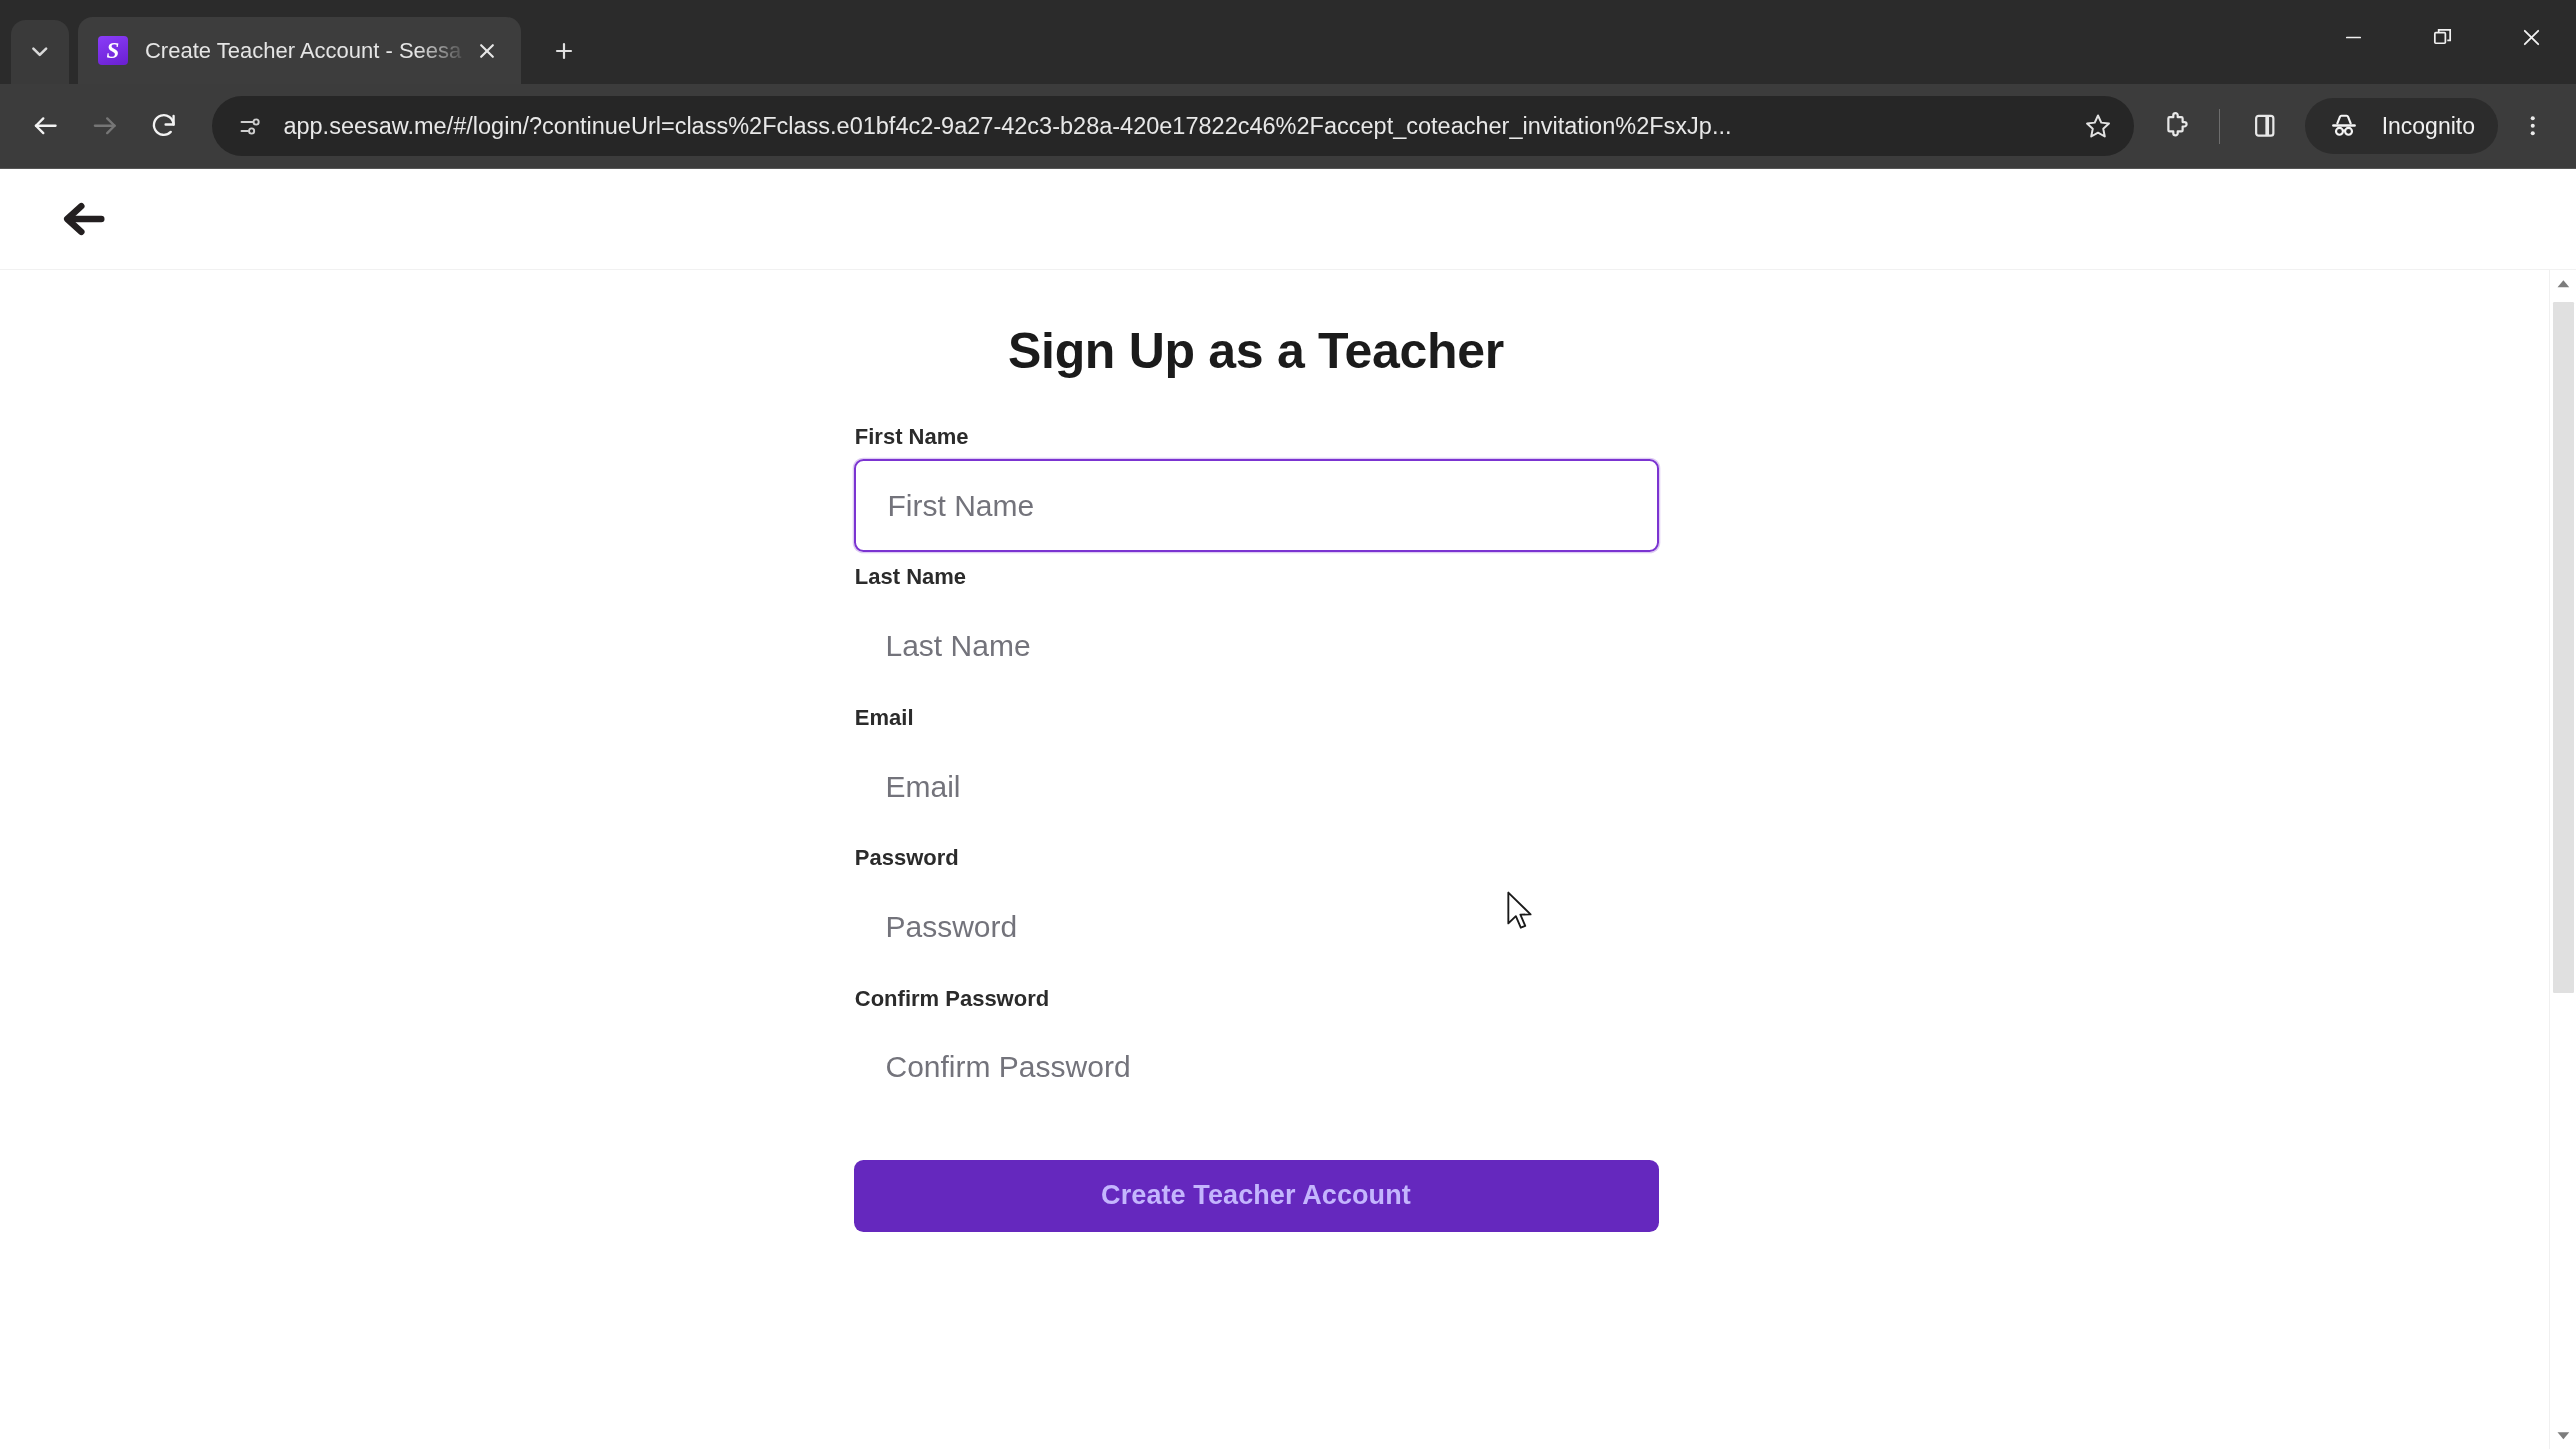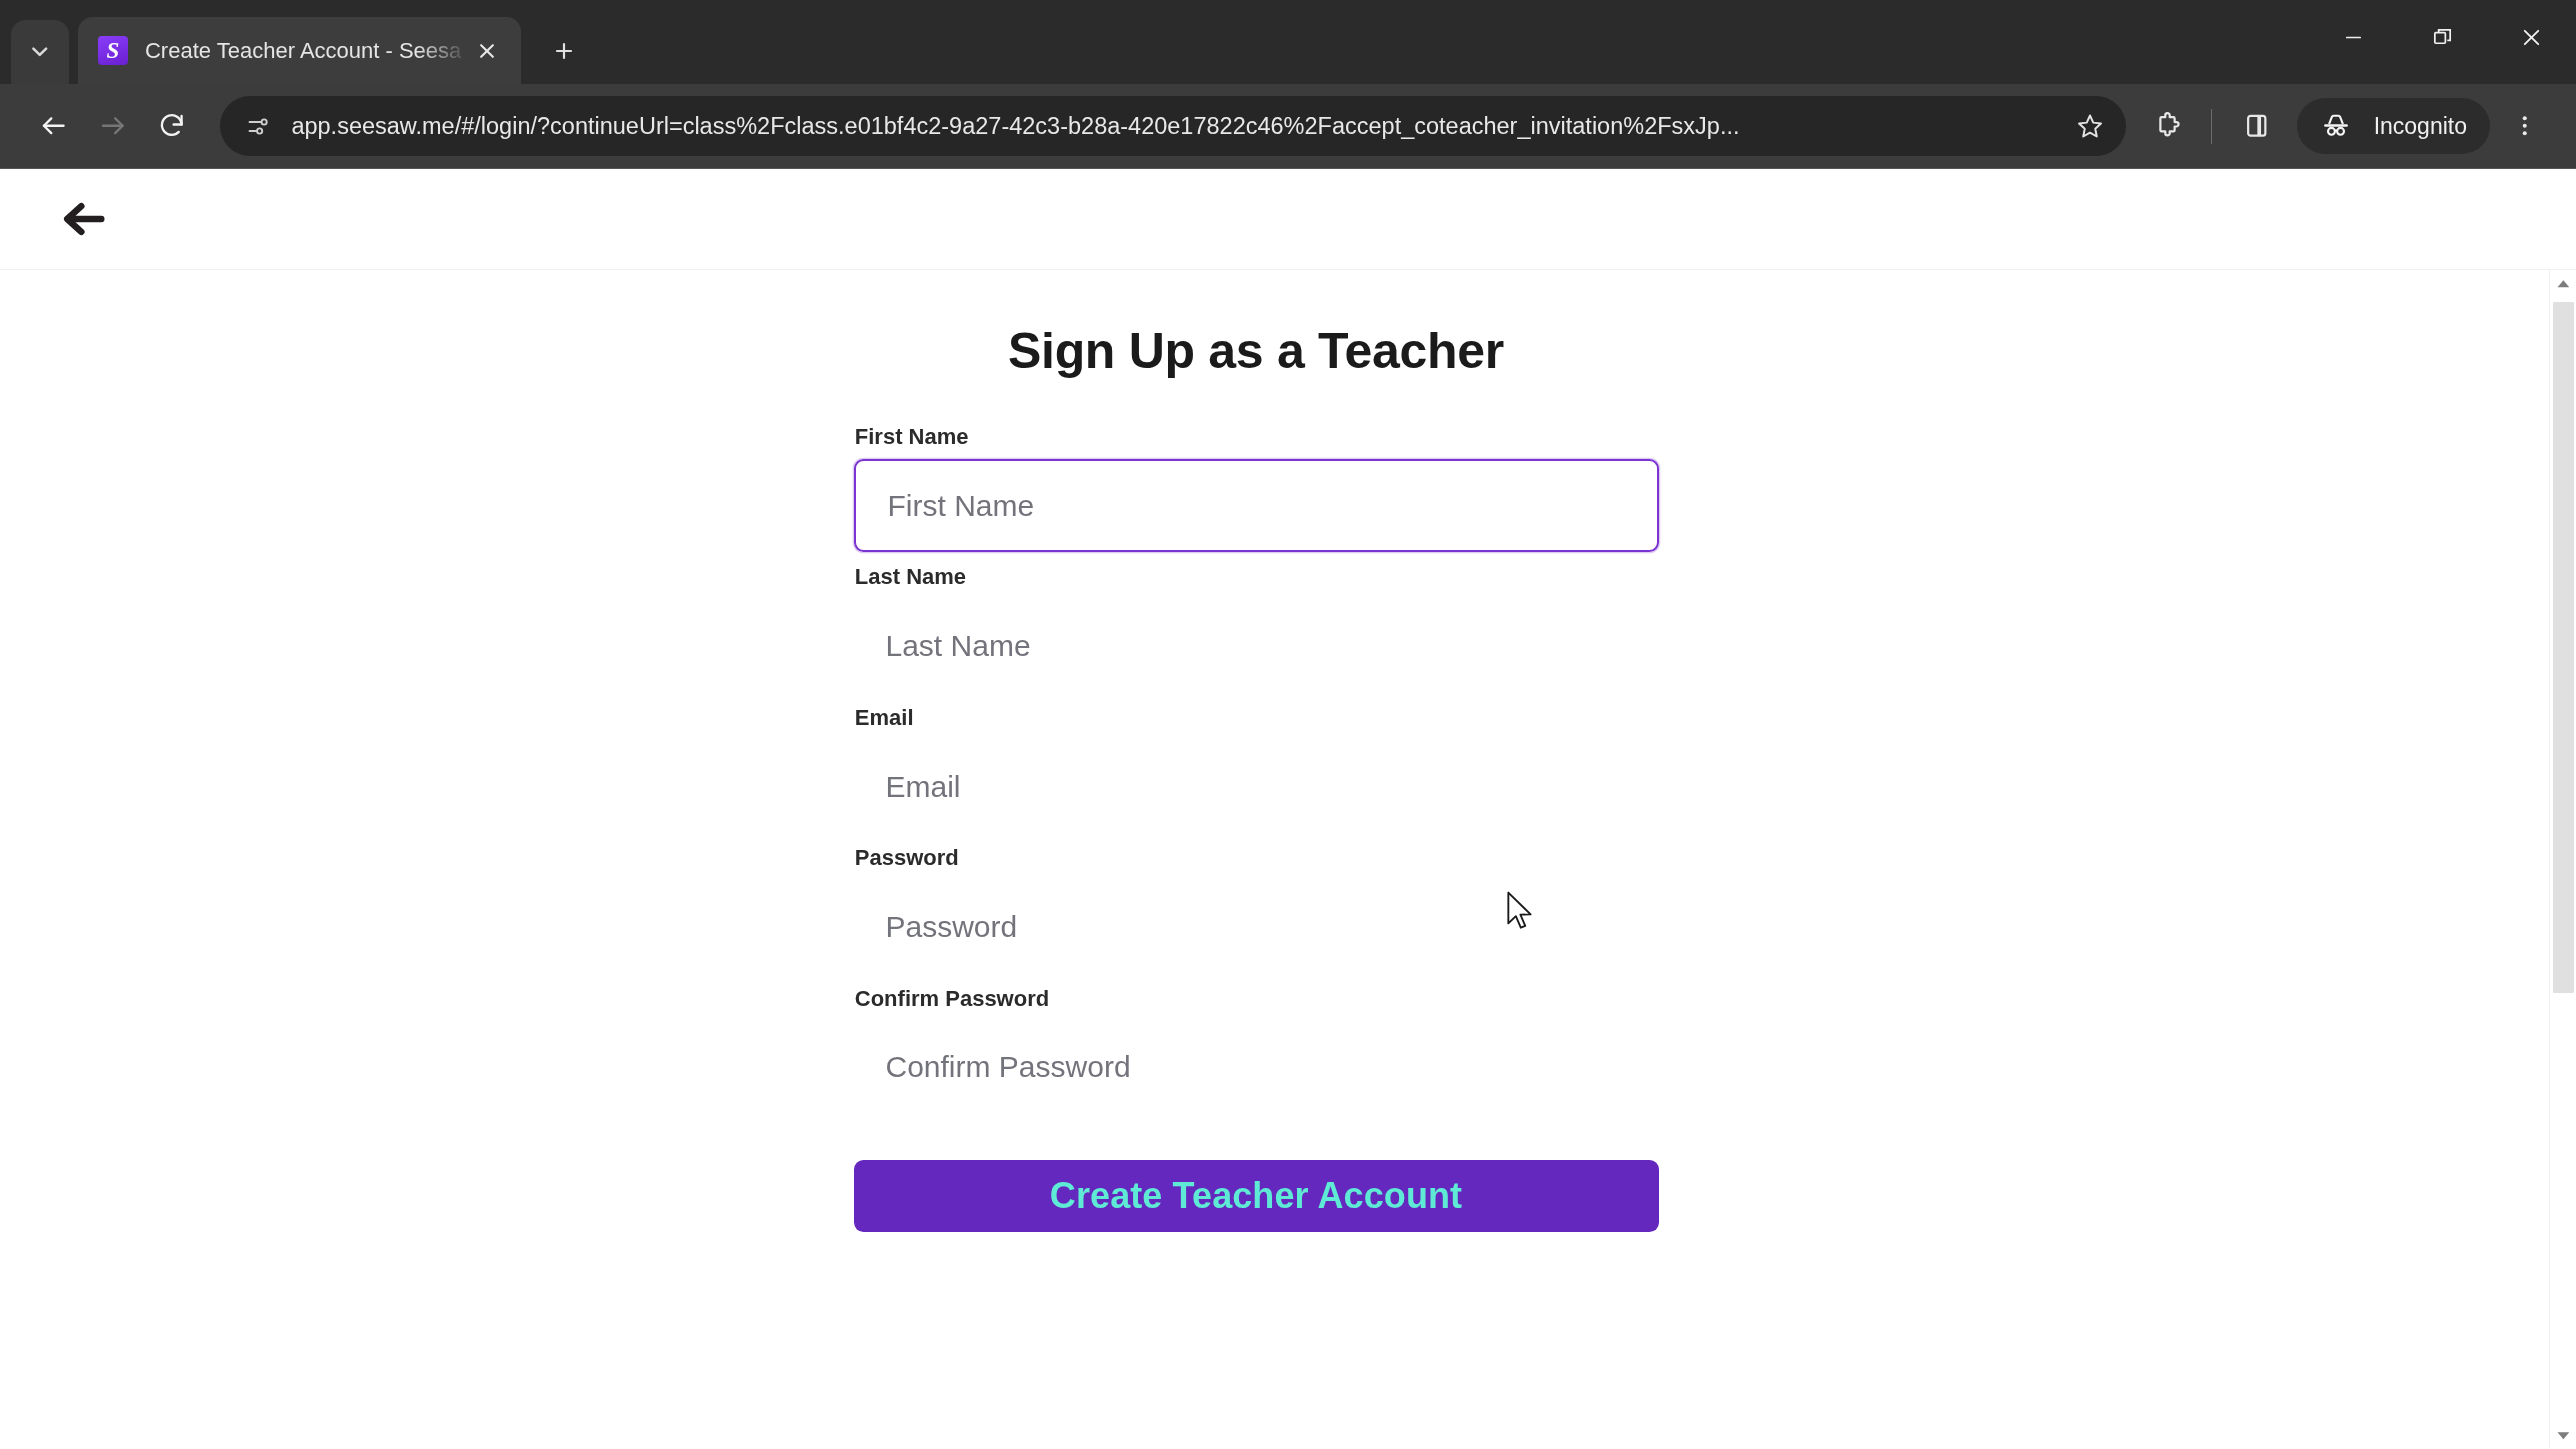--- a/index.html
+++ b/index.html
@@ -98,21 +98,21 @@
     cursor: pointer;
   }
   .win-btn svg { width: 23px; height: 23px; }
 
   
   .toolbar {
     height: 85px;
     background: #3c3c3c;
     display: flex;
     align-items: center;
-    padding: 0 24px;
+    padding: 0 16px;
     flex: none;
     border-bottom: 1.3px solid #565656;
   }
   .nav-btn {
     width: 59px; height: 59px;
     display: flex; align-items: center; justify-content: center;
     border-radius: 50%;
     flex: none;
     cursor: pointer;
   }
@@ -261,23 +261,23 @@
     box-shadow: 0 0 0 1.3px rgba(123,52,209,.25);
   }
 
   .submit-btn {
     width: 805px;
     height: 72px;
     margin-top: 34px;
     background: #6528be;
     border: none;
     border-radius: 9.4px;
-    color: #5eead4;
+    color: #c4b5fd;
     font-family: "Liberation Sans", sans-serif;
-    font-size: 36px;
+    font-size: 27px;
     font-weight: bold;
     cursor: pointer;
     letter-spacing: 0.1px;
   }
 
   
   .mouse-cursor {
     position: absolute;
     left: 1507px;
     top: 621px;

